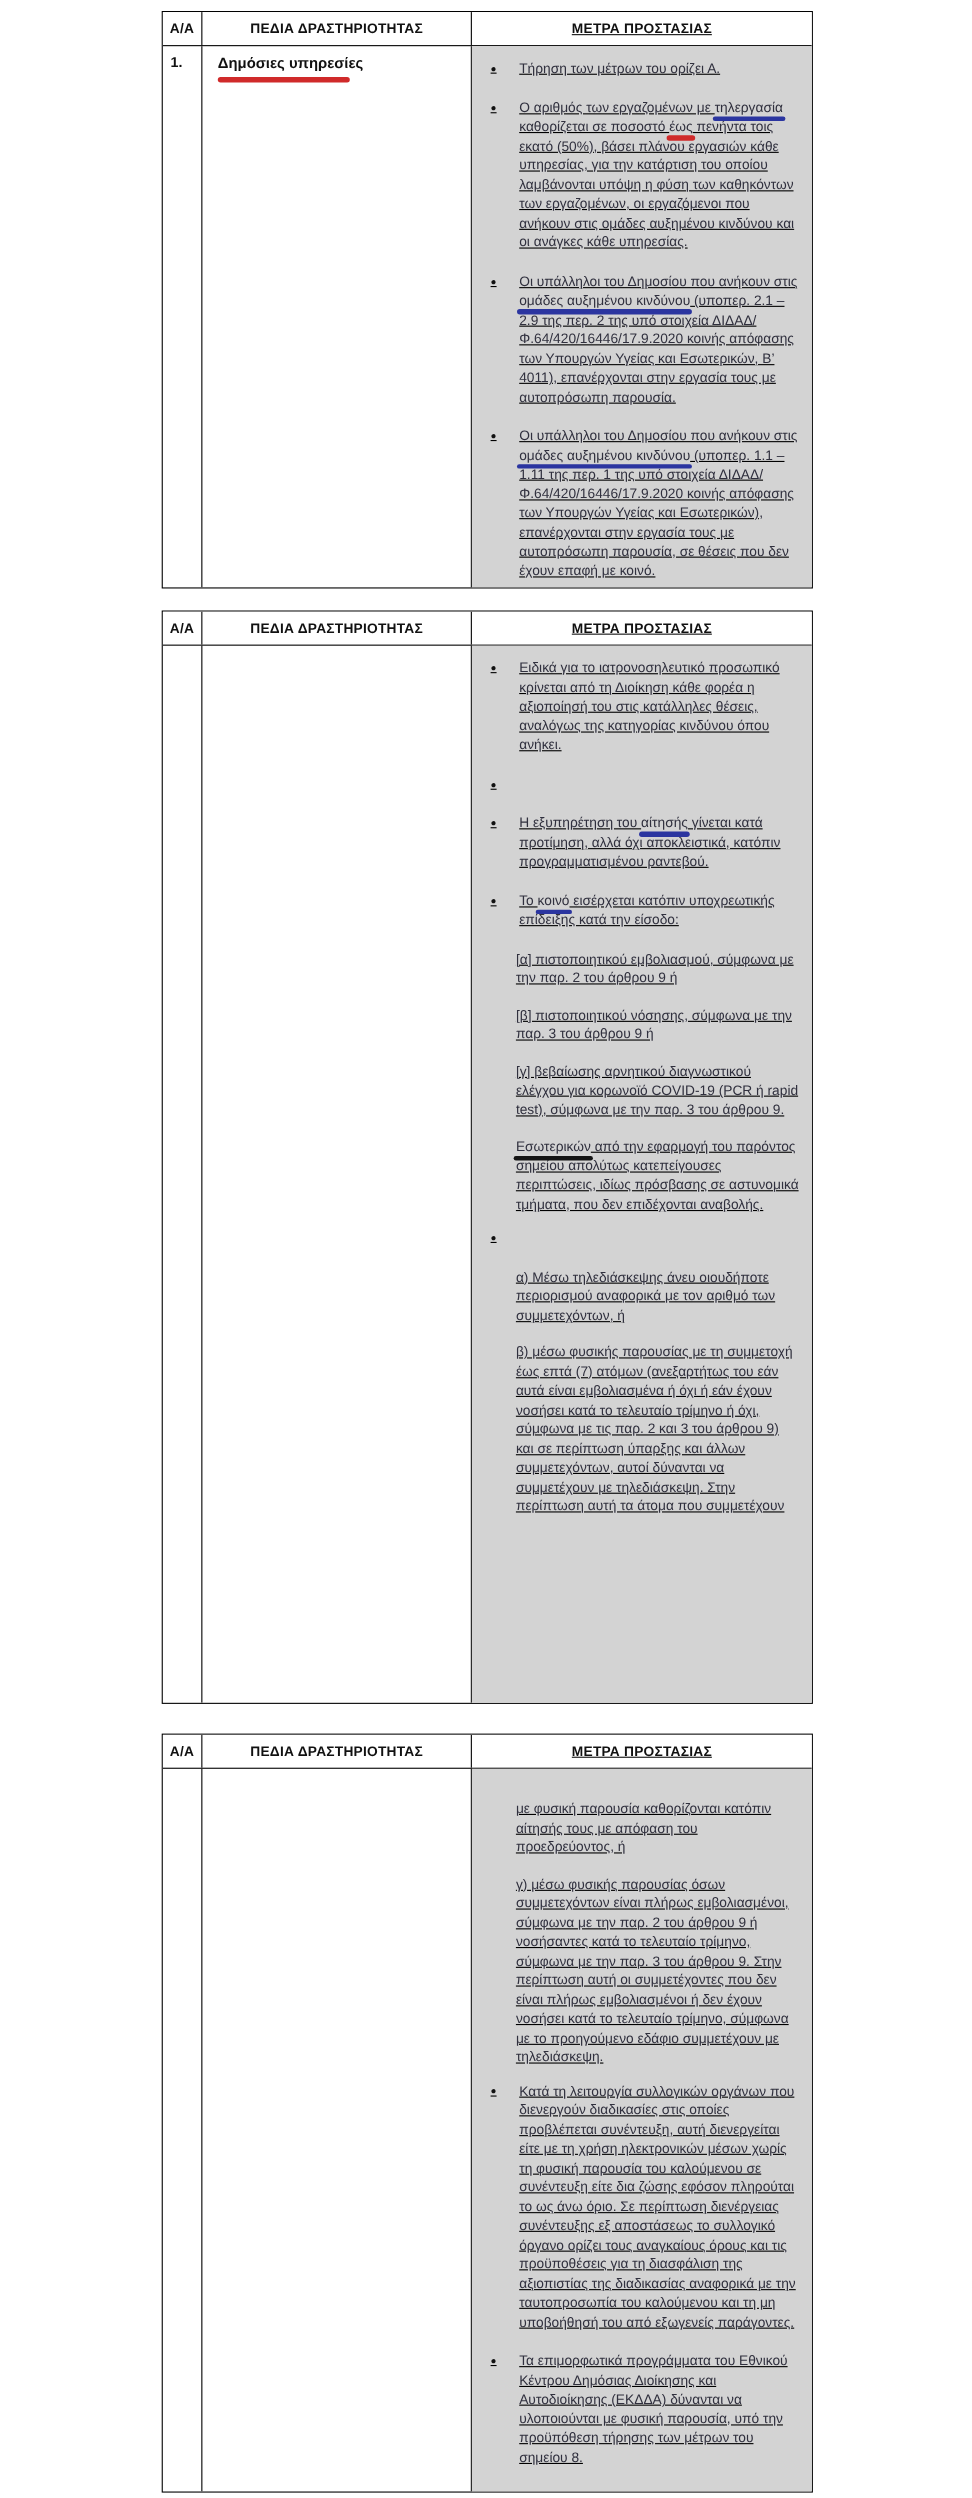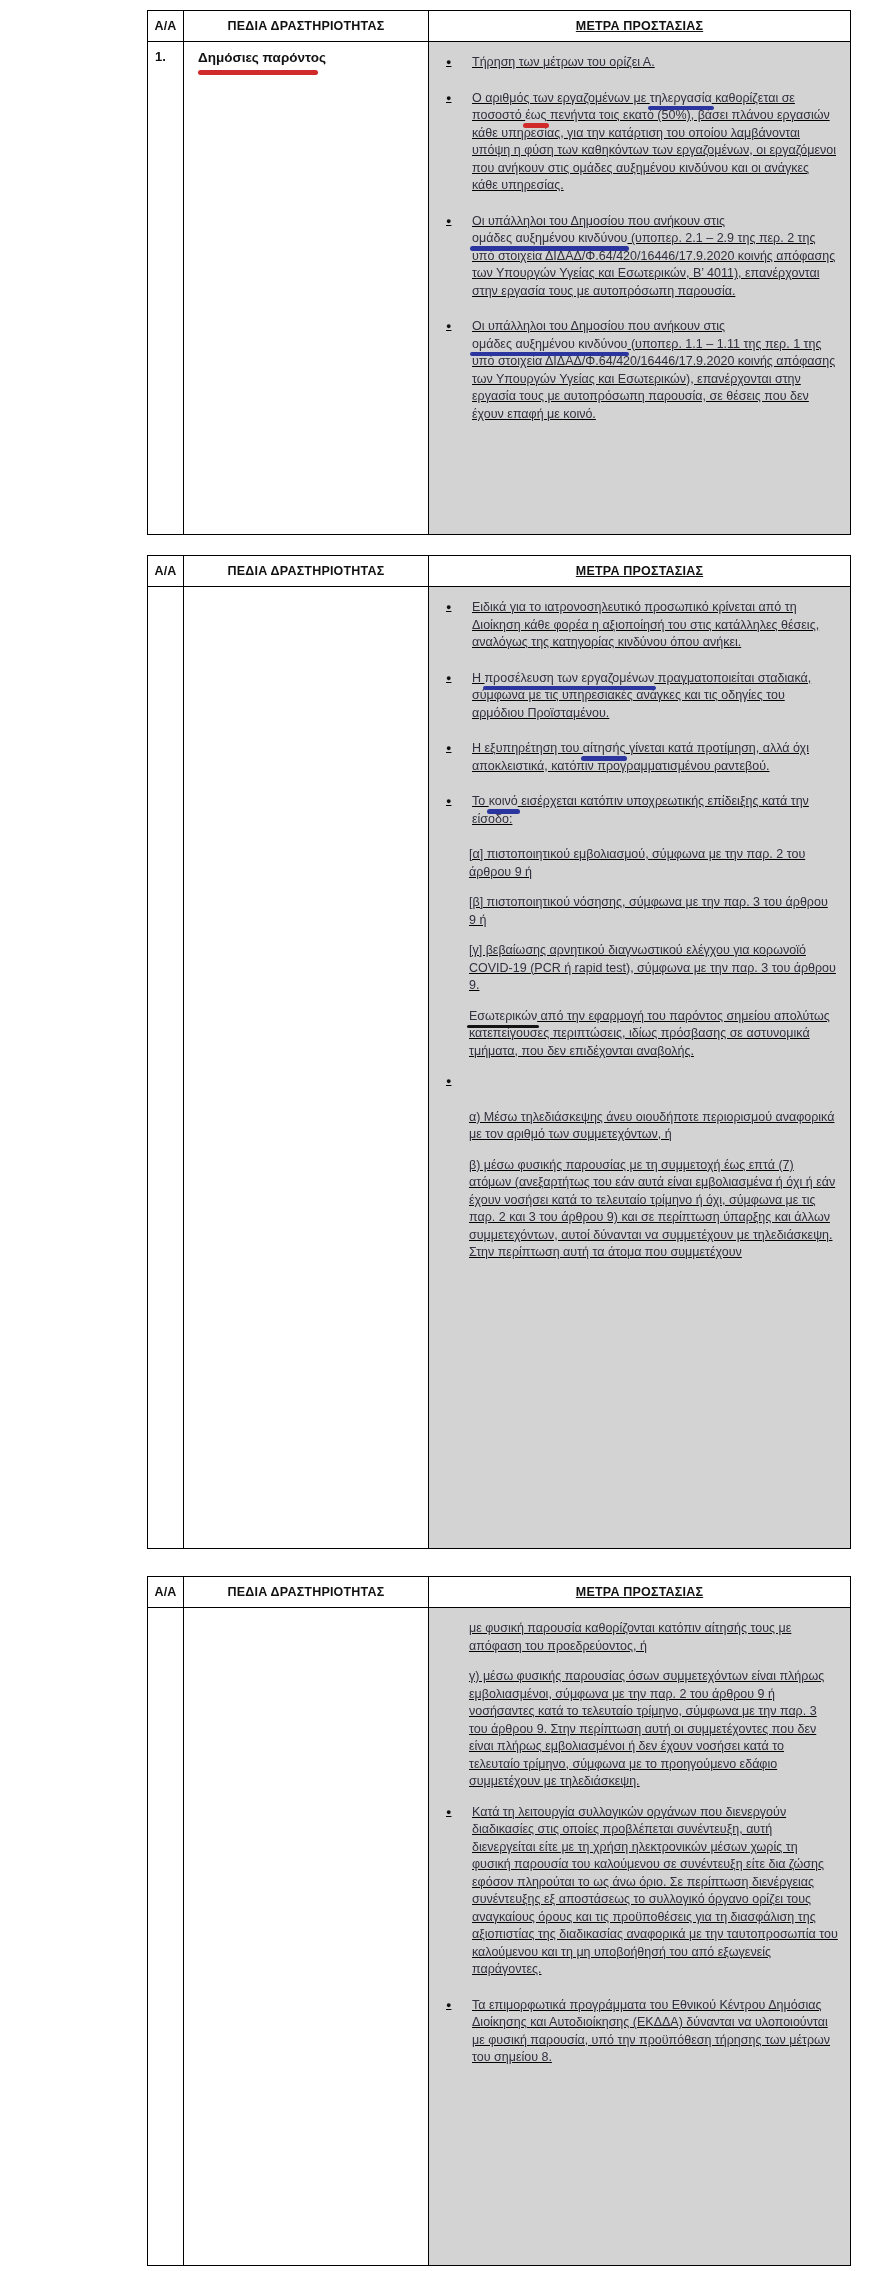--- a/index.html
+++ b/index.html
@@ -8,21 +8,21 @@
     background:#ffffff;
     font-family:"Liberation Sans","DejaVu Sans",sans-serif;
     position:relative;
     overflow:hidden;
   }
   .page{position:relative;width:884px;height:2271px;background:#fff;}
 
   .doc-table{
     position:absolute;
     left:147px;
-    width:704px;
+    width:592px;
     border:1.5px solid #000;
     box-sizing:border-box;
     background:#fff;
     display:flex;
     flex-direction:column;
     overflow:hidden;
   }
   .t1{top:10px;height:525px;}
   .t2{top:555px;height:994px;}
   .t3{top:1576px;height:690px;}
@@ -62,21 +62,21 @@
     overflow:hidden;
   }
   .blk{color:#30303e;font-size:12.5px;line-height:17.5px;}
   .blk-bullet{display:flex;margin-bottom:18px;}
   .blk-bullet .marker{
     flex:0 0 26px;
     font-size:9px;line-height:17.5px;color:#111;
     padding-left:3px;
   }
   .blk-bullet .btxt{flex:1 1 auto;padding-right:2px;}
-  .blk-para{margin:0 2px 13px 26px;}
+  .blk-para{margin:16px 2px 13px 26px;}
   .blk:last-child{margin-bottom:0;}
 
   .ul{display:inline-block;position:relative;}
   .ul::after{
     content:"";
     position:absolute;left:-2px;right:-2px;bottom:-3px;
     height:4.5px;border-radius:2.5px;
   }
   .ul-blue::after{background:#2b35a0;}
   .ul-red::after{background:#d02a2a;}
@@ -89,21 +89,21 @@
 
   <div class="doc-table t1">
     <div class="hdr-row">
       <div class="hdr-cell c1">Α/Α</div>
       <div class="hdr-cell c2">ΠΕΔΙΑ ΔΡΑΣΤΗΡΙΟΤΗΤΑΣ</div>
       <div class="hdr-cell c3">ΜΕΤΡΑ ΠΡΟΣΤΑΣΙΑΣ</div>
     </div>
     <div class="body-row">
       <div class="c1 num-cell">1.</div>
       <div class="c2 act-cell">
-        <div class="act-label">Δημόσιες παρόντος</div>
+        <div class="act-label">Δημόσιες υπηρεσίες</div>
         <div class="red-mark" style="background: rgb(208, 42, 42);"></div>
       </div>
       <div class="c3 meas-cell">
           <div class="blk blk-bullet">
             <span class="marker">●</span>
             <span class="btxt">Τήρηση των μέτρων του ορίζει Α.</span>
           </div>
           <div class="blk blk-bullet">
             <span class="marker">●</span>
             <span class="btxt">Ο αριθμός των εργαζομένων με <span class="ul ul-blue">τηλεργασία</span> καθορίζεται σε ποσοστό <span class="ul ul-red">έως</span> πενήντα τοις εκατό (50%), βάσει πλάνου εργασιών κάθε υπηρεσίας, για την κατάρτιση του οποίου λαμβάνονται υπόψη η φύση των καθηκόντων των εργαζομένων, οι εργαζόμενοι που ανήκουν στις ομάδες αυξημένου κινδύνου και οι ανάγκες κάθε υπηρεσίας.</span>
@@ -131,21 +131,20 @@
       <div class="c2 act-cell">
         <div class="act-label"></div>
       </div>
       <div class="c3 meas-cell">
           <div class="blk blk-bullet">
             <span class="marker">●</span>
             <span class="btxt">Ειδικά για το ιατρονοσηλευτικό προσωπικό κρίνεται από τη Διοίκηση κάθε φορέα η αξιοποίησή του στις κατάλληλες θέσεις, αναλόγως της κατηγορίας κινδύνου όπου ανήκει.</span>
           </div>
           <div class="blk blk-bullet">
             <span class="marker">●</span>
-            <span class="btxt">Η <span class="ul ul-blue">προσέλευση των εργαζομένων</span> πραγματοποιείται σταδιακά, σύμφωνα με τις υπηρεσιακές ανάγκες και τις οδηγίες του αρμόδιου Προϊσταμένου.</span>
           </div>
           <div class="blk blk-bullet">
             <span class="marker">●</span>
             <span class="btxt">Η εξυπηρέτηση του <span class="ul ul-blue">αίτησής</span> γίνεται κατά προτίμηση, αλλά όχι αποκλειστικά, κατόπιν προγραμματισμένου ραντεβού.</span>
           </div>
           <div class="blk blk-bullet">
             <span class="marker">●</span>
             <span class="btxt">Το <span class="ul ul-blue">κοινό</span> εισέρχεται κατόπιν υποχρεωτικής επίδειξης κατά την είσοδο:</span>
           </div>
           <div class="blk blk-para">[α] πιστοποιητικού εμβολιασμού, σύμφωνα με την παρ. 2 του άρθρου 9 ή</div>

